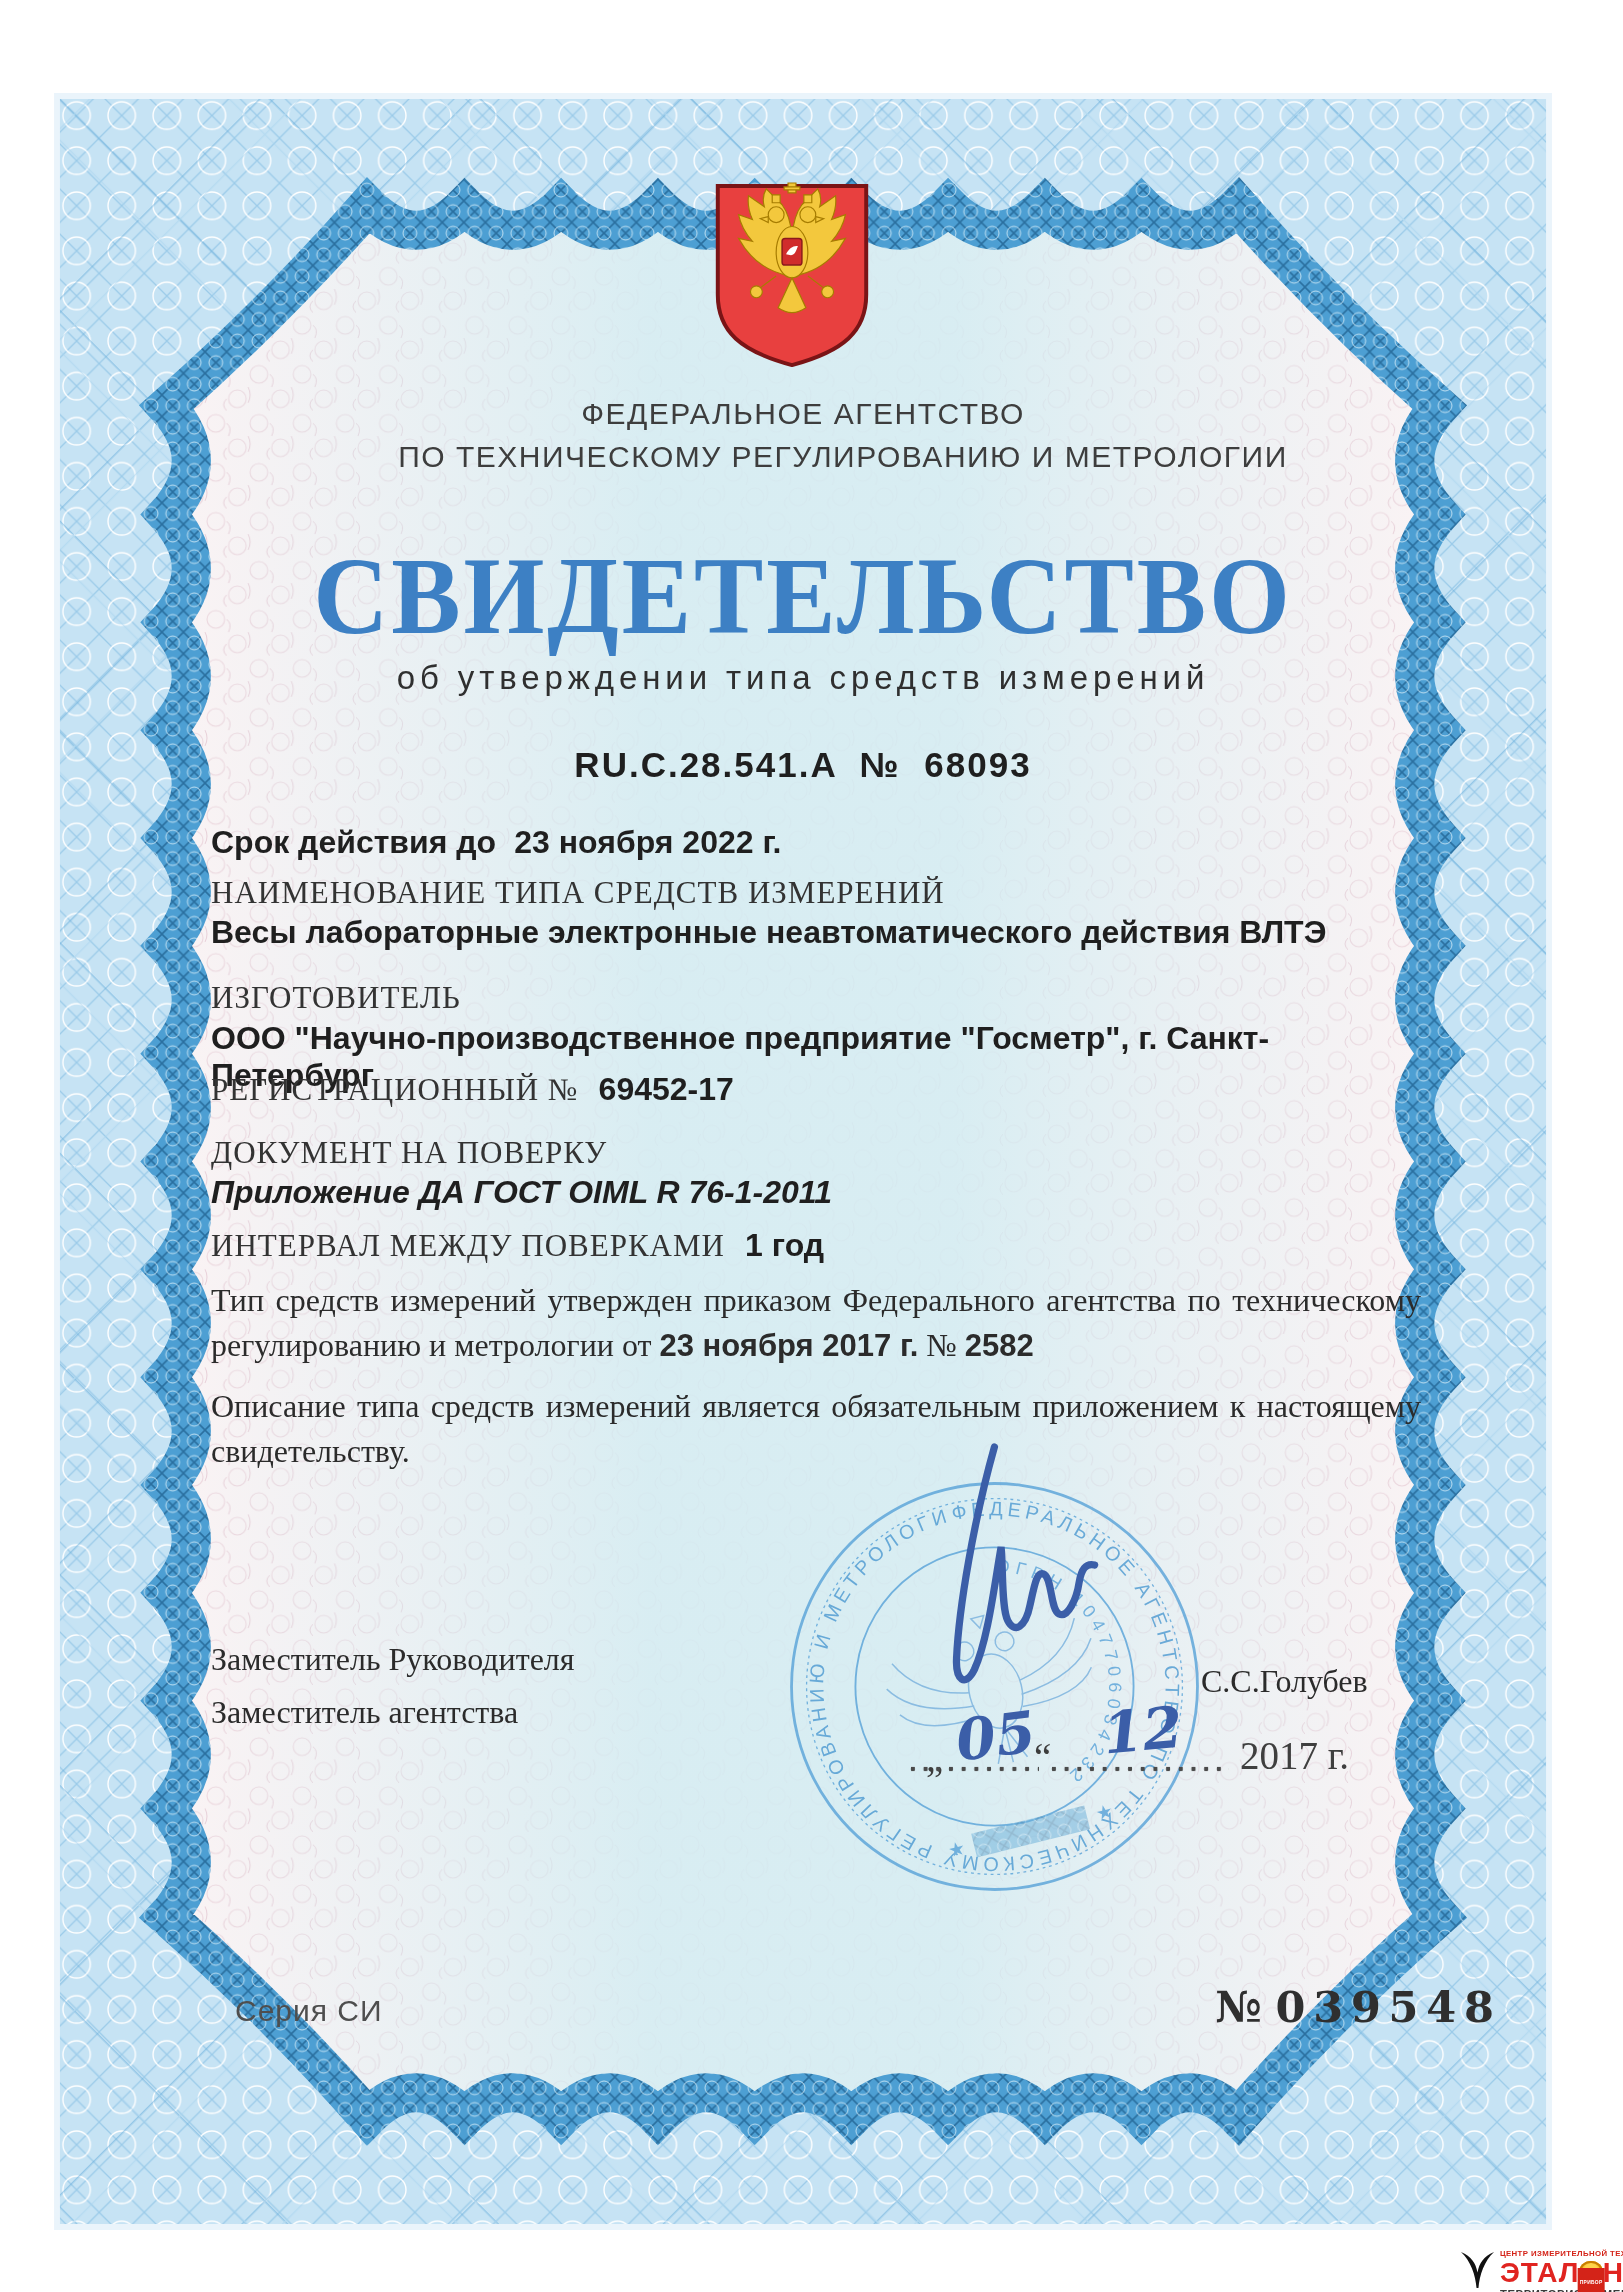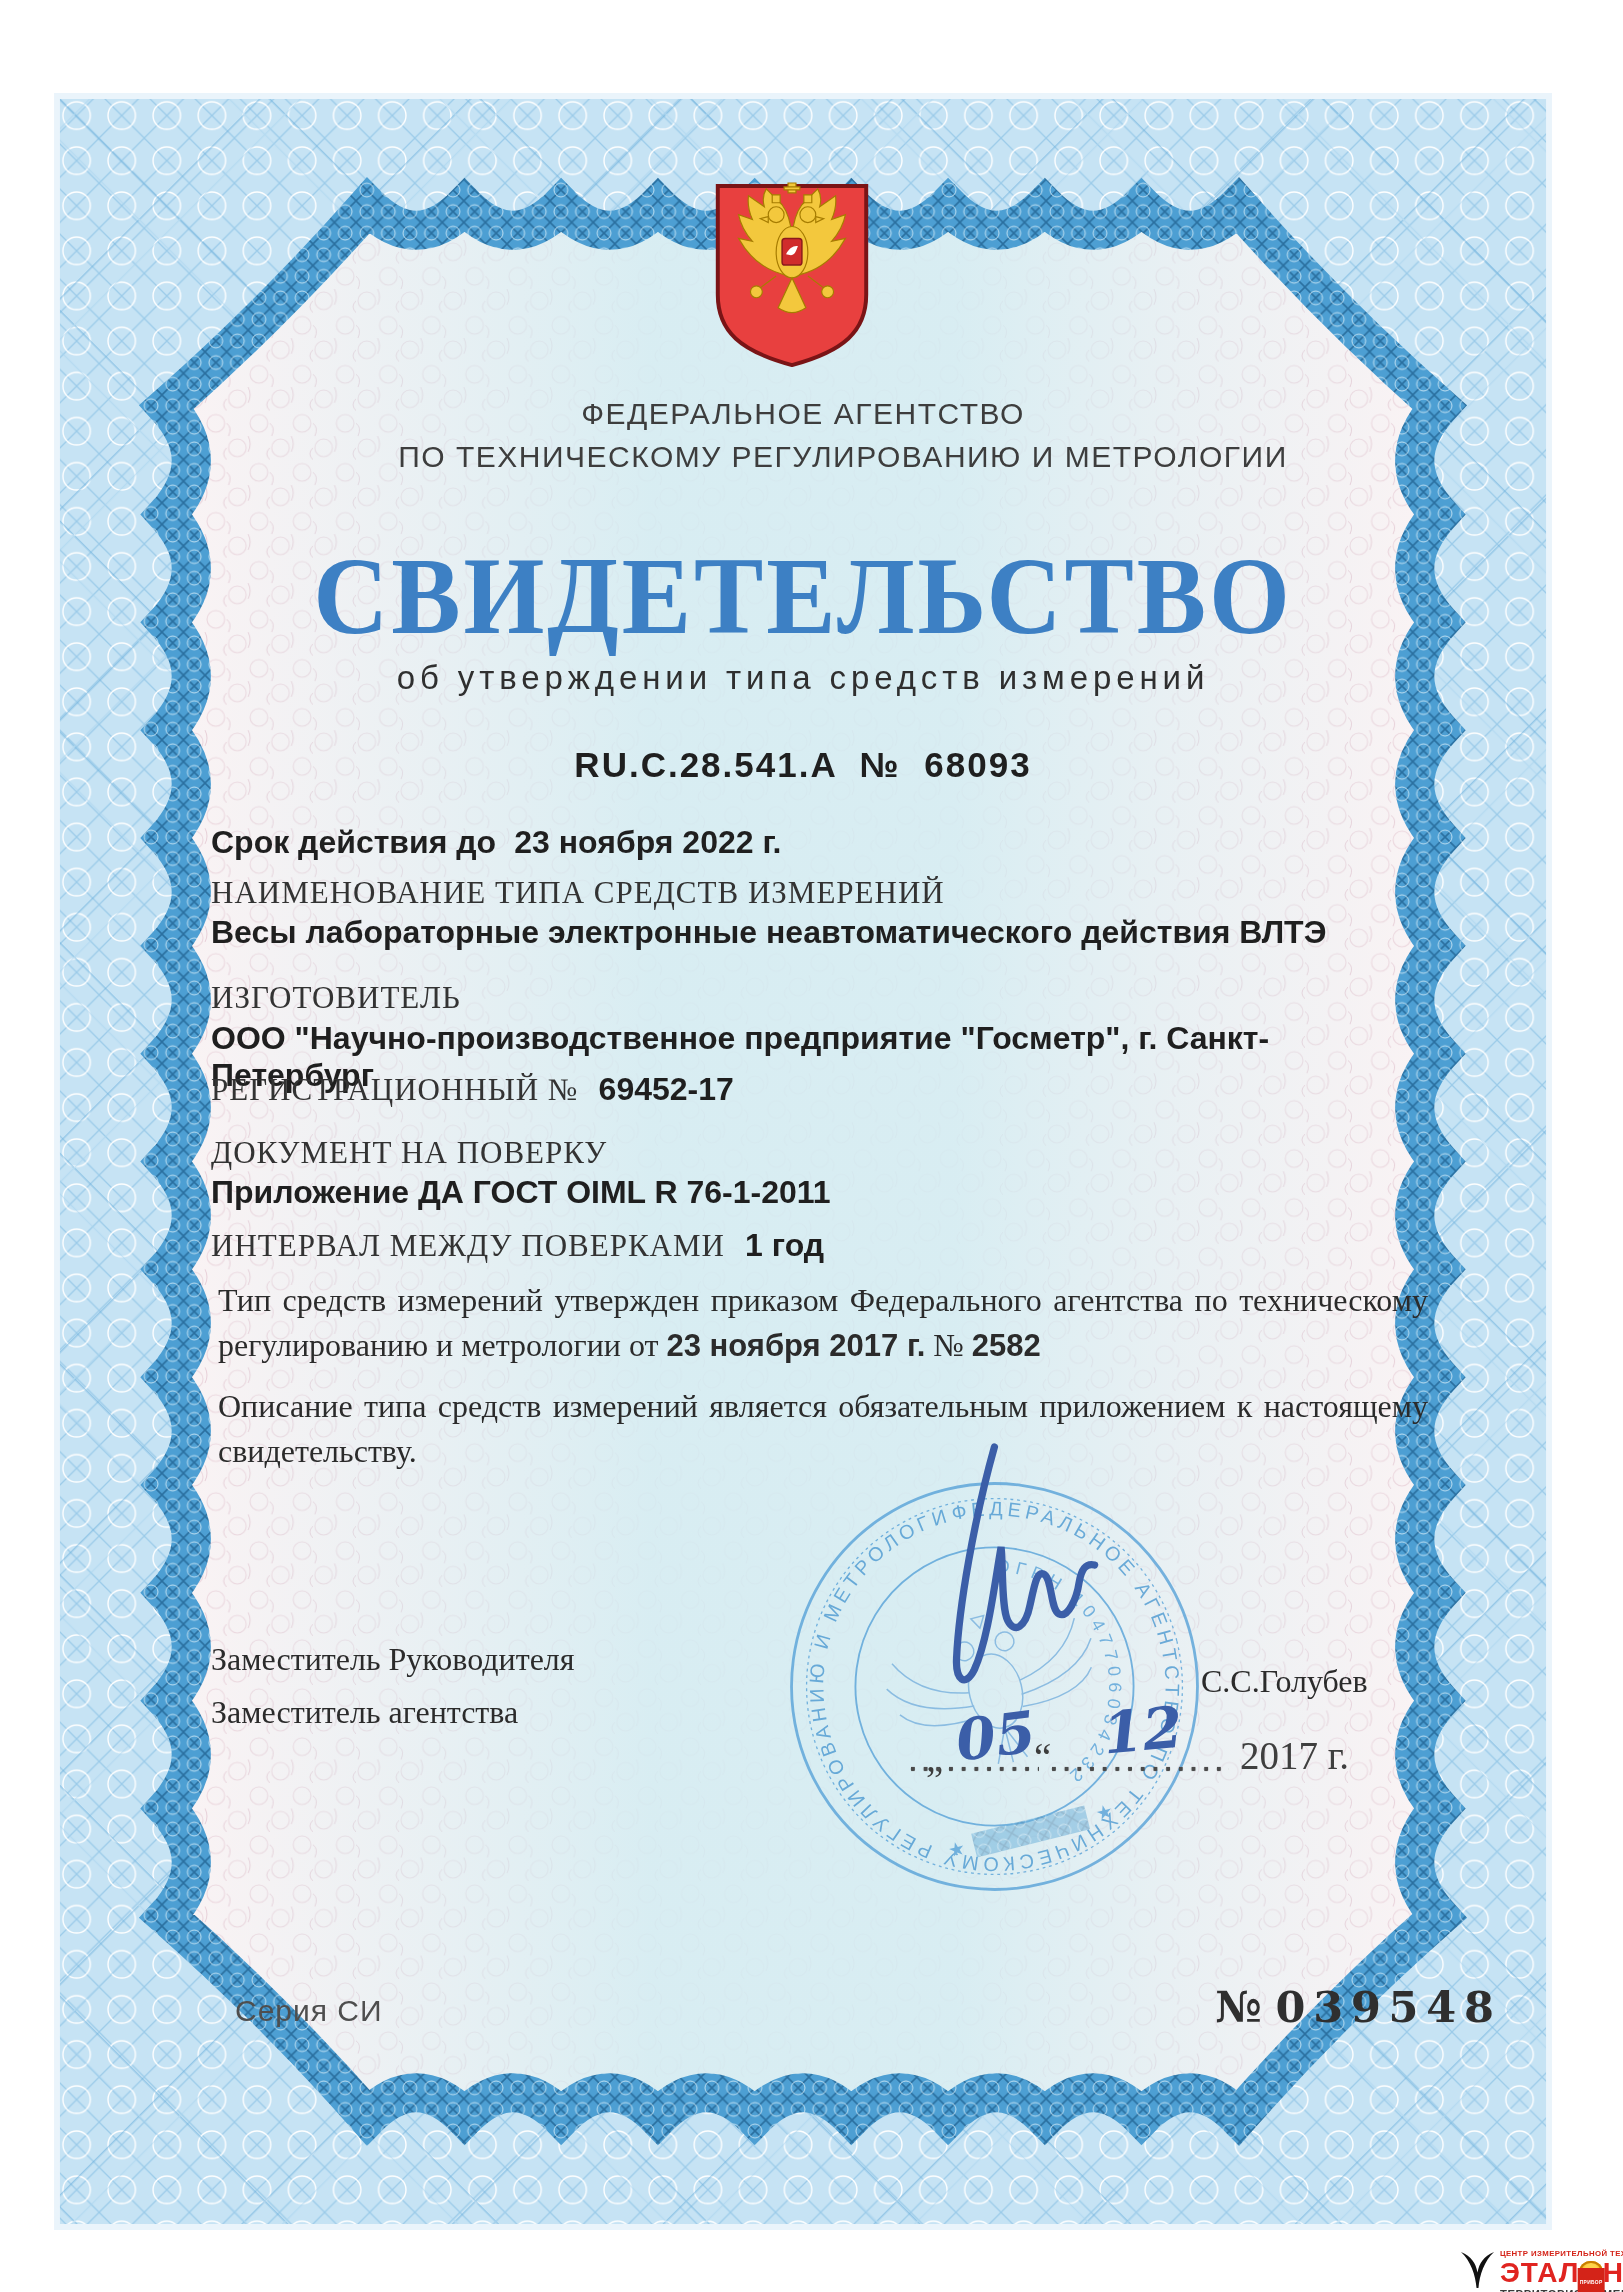--- a/index.html
+++ b/index.html
@@ -15,21 +15,21 @@
   .cert-title{font-family:"Liberation Serif",serif;font-weight:700;font-size:104px;color:#3d80c4;
               letter-spacing:2.9px;transform:scaleY(1.06);}
   .cert-subtitle{font-size:33px;letter-spacing:4.9px;color:#2f2f2f;}
   .cert-number{font-size:35px;font-weight:700;letter-spacing:2px;color:#1f1f1f;white-space:pre;}
 
   .body-left{left:211px;width:1210px;}
   .bold-line{font-size:32px;font-weight:700;color:#1f1f1f;}
   .label{font-family:"Liberation Serif",serif;font-size:31px;letter-spacing:1px;color:#333;}
   .value{font-size:32px;font-weight:700;color:#1f1f1f;}
   .para{font-family:"Liberation Serif",serif;font-size:32px;line-height:45px;color:#2b2b2b;
-        text-align:justify;margin-left:7px;}
+        text-align:justify;}
   .para b{font-family:"Liberation Sans",sans-serif;font-size:31px;}
   .serif-line{font-family:"Liberation Serif",serif;font-size:32px;color:#2b2b2b;}
 
   .hand{font-family:"DejaVu Serif",serif;font-style:italic;font-weight:700;color:#3b5ea8;font-size:57px;}
   .dots{height:5.9px;background-image:radial-gradient(circle at 2.9px 2.9px,#4a4a4a 2.2px,transparent 2.5px);
         background-size:12.7px 5.9px;background-repeat:repeat-x;}
   .quote{font-family:"Liberation Serif",serif;font-size:39px;color:#3c3c3c;}
 
   .series{font-size:30px;color:#4e4e4e;letter-spacing:1px;}
   .blank-no{font-family:"DejaVu Serif",serif;font-size:43px;color:#2f2f2f;font-weight:bold;}
@@ -134,21 +134,21 @@
 
     <div class="abs body-left label" style="top:968px;">ИЗГОТОВИТЕЛЬ</div>
     <div class="abs body-left value" style="top:1008px;">ООО "Научно-производственное предприятие "Госметр", г. Санкт-Петербург</div>
 
     <div class="abs body-left" style="top:1059px;">
       <span class="label">РЕГИСТРАЦИОННЫЙ №</span>
       <span class="value" style="margin-left:15.7px;">69452-17</span>
     </div>
 
     <div class="abs body-left label" style="top:1123px;">ДОКУМЕНТ НА ПОВЕРКУ</div>
-    <div class="abs body-left value" style="top:1162px;">Приложение ДА ГОСТ OIML R 76-1-2011</div>
+    <div class="abs body-left value" style="top:1162px;font-style:italic;">Приложение ДА ГОСТ OIML R 76-1-2011</div>
 
     <div class="abs body-left" style="top:1215px;">
       <span class="label">ИНТЕРВАЛ МЕЖДУ ПОВЕРКАМИ</span>
       <span class="value" style="margin-left:15.7px;">1 год</span>
     </div>
 
     <div class="abs body-left para" style="top:1266px;">
       <span>Тип  средств  измерений  утвержден  приказом  Федерального  агентства  по техническому регулированию и метрологии от </span><b>23 ноября 2017 г.</b><span> № </span><b>2582</b>
     </div>
     <div class="abs body-left para" style="top:1372px;">Описание  типа  средств  измерений  является  обязательным  приложением к настоящему свидетельству.</div>

